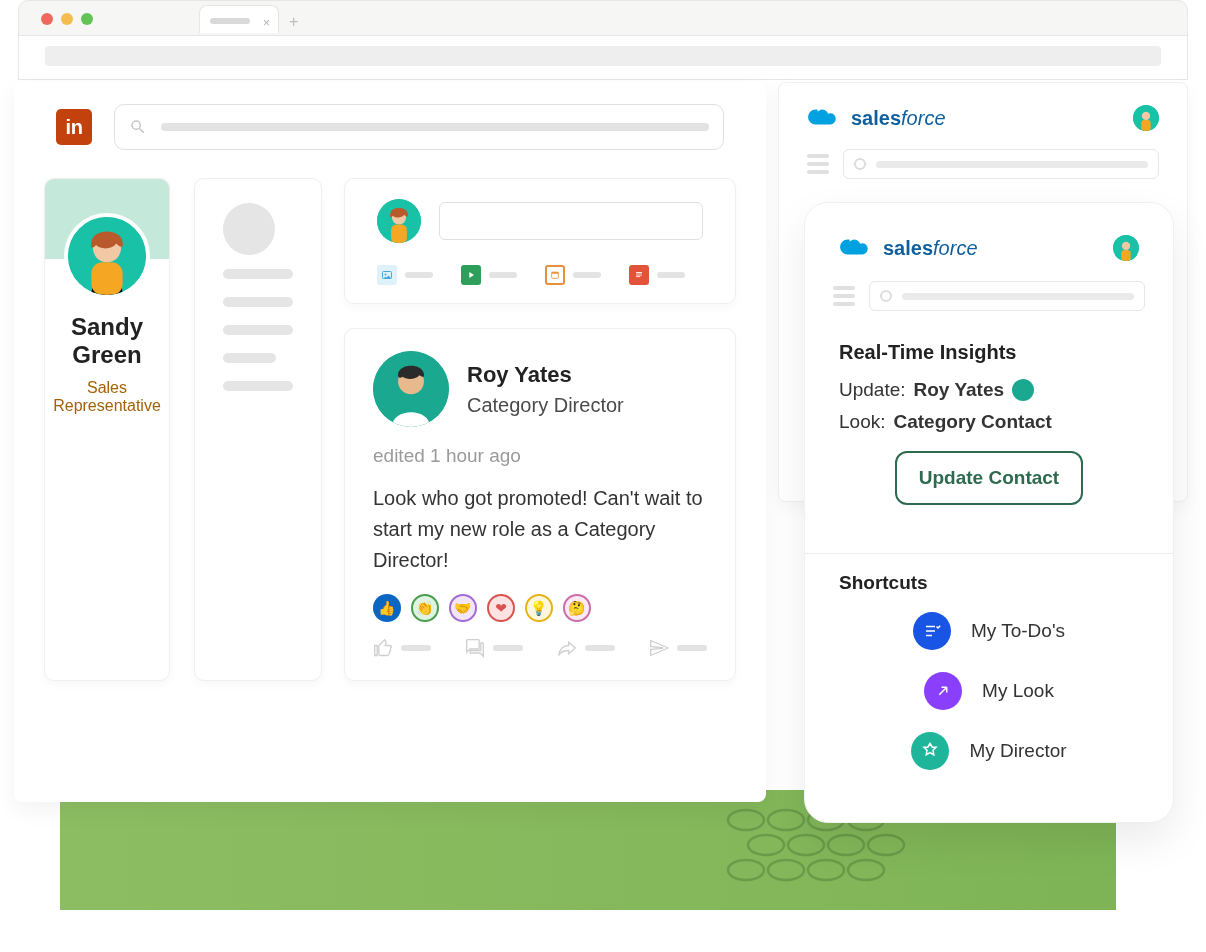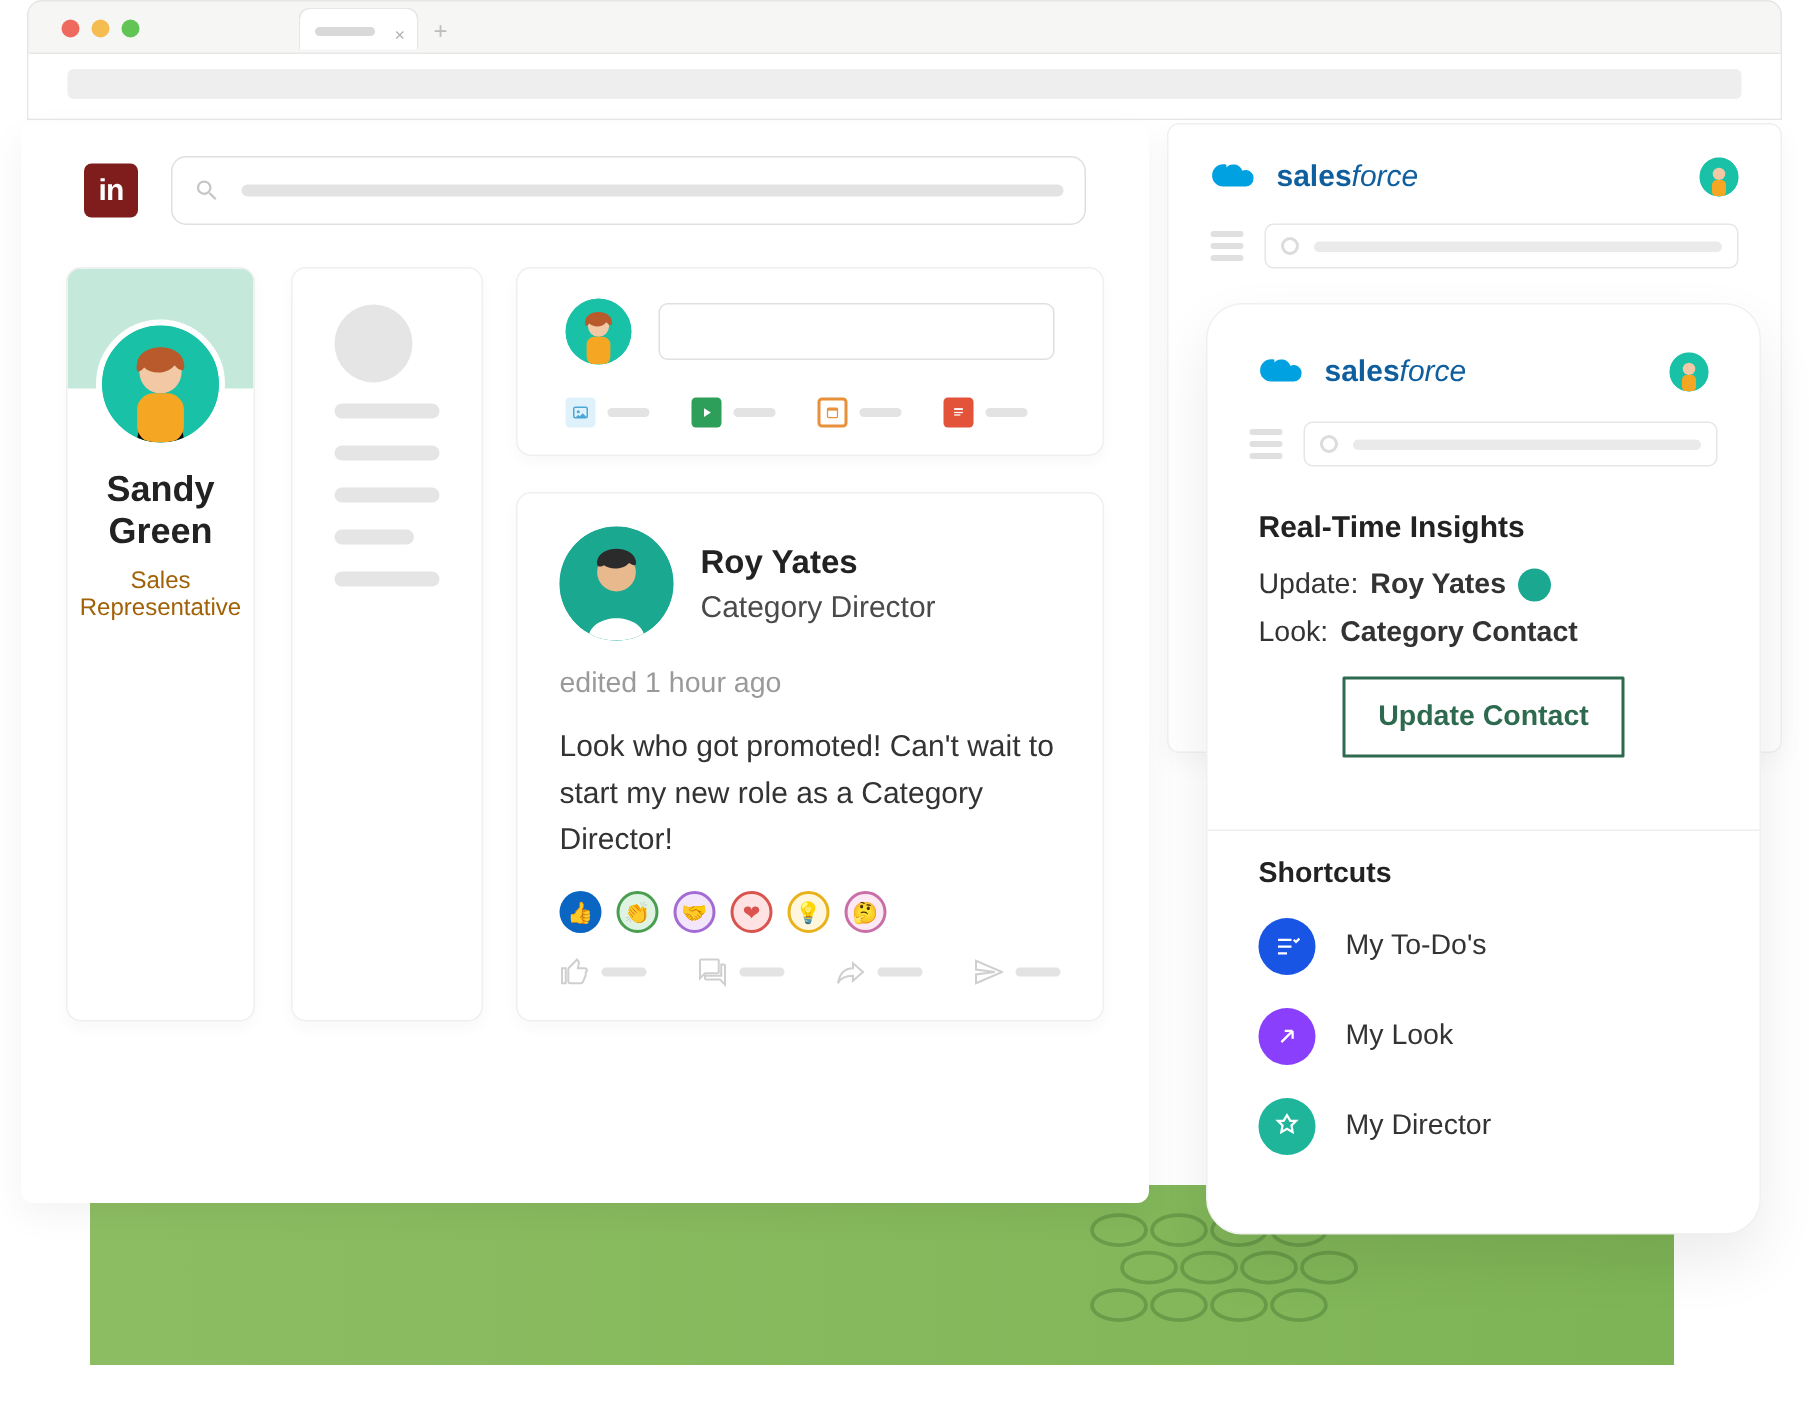--- a/index.html
+++ b/index.html
@@ -47,21 +47,21 @@
 .leaf-pattern{ position:absolute; right:120px; top:10px; opacity:.35; }
 .leaf-pattern svg{ width:280px; height:100px; }
 
 
 .main-card{
   position:absolute; left:14px; top:82px; width:752px; height:720px;
   background:#fff; border-radius:8px; box-shadow:0 8px 24px rgba(0,0,0,.05);
 }
 .li-header{ display:flex; align-items:center; padding:22px 42px 18px 42px; gap:22px;}
 .li-logo{
-  width:36px; height:36px; background:#7f1d1d; border-radius:5px;
+  width:36px; height:36px; background:#c2410c; border-radius:5px;
   color:#fff; display:flex; align-items:center; justify-content:center;
   font-weight:800; font-size:20px; letter-spacing:-0.5px;
 }
 .li-search{
   flex:1; height:46px; border:1px solid #e0e0e0; border-radius:10px;
   display:flex; align-items:center; padding:0 14px; gap:14px;
 }
 .li-search svg{ width:18px; height:18px; fill:#c6c6c6;}
 .li-search .sline{ flex:1; height:8px; background:#e3e3e3; border-radius:4px;}
 
@@ -138,26 +138,26 @@
 .sf-front .sf-brand{ padding:32px 34px 10px;}
 .sf-front .tiny-avatar{ width:26px; height:26px; border-radius:50%; background:#19c2a7; margin-left:auto; overflow:hidden;}
 .sf-front .sf-search-row{ padding:10px 28px 18px;}
 .insights{ padding:12px 34px 22px;}
 .ins-title{ font-weight:700; font-size:20px; color:#222; margin-bottom:15px;}
 .ins-line{ font-size:19px; color:#333; margin-bottom:10px; display:flex; align-items:center; gap:8px;}
 .ins-line b{ font-weight:800;}
 .ins-line .mini-avatar{ width:22px; height:22px; border-radius:50%; background:#1aa890; display:inline-block;}
 .update-btn{
   margin:18px auto 0; display:block; padding:14px 22px; font-size:19px; font-weight:600;
-  color:#2d6a4f; background:#fff; border:2px solid #2d6a4f; border-radius:1px; cursor:pointer;
+  color:#2d6a4f; background:#fff; border:2px solid #2d6a4f; border-radius:12px; cursor:pointer;
 }
 .sf-divider{ height:1px; background:#eee; margin:26px 0 18px;}
 .shortcuts{ padding:0 34px;}
 .sc-title{ font-weight:800; font-size:19px; color:#222; margin-bottom:18px;}
-.sc-item{ display:flex; align-items:center; gap:20px; margin-bottom:22px; cursor:pointer;}
+.sc-item{ display:flex; align-items:center; gap:20px; margin-bottom:22px; cursor:pointer;justify-content:center;}
 .sc-icon{ width:38px; height:38px; border-radius:50%; display:flex; align-items:center; justify-content:center;}
 .sc-label{ font-size:19px; color:#333;}
 .sc-blue{ background:#1955e4;} .sc-purple{ background:#8a3ffc;} .sc-teal{ background:#1fb59b;}
 .sc-icon svg{ width:18px; height:18px; fill:none; stroke:#fff; stroke-width:2;}
 
 </style>
 </head>
 <body>
 
 <div class="browser">

